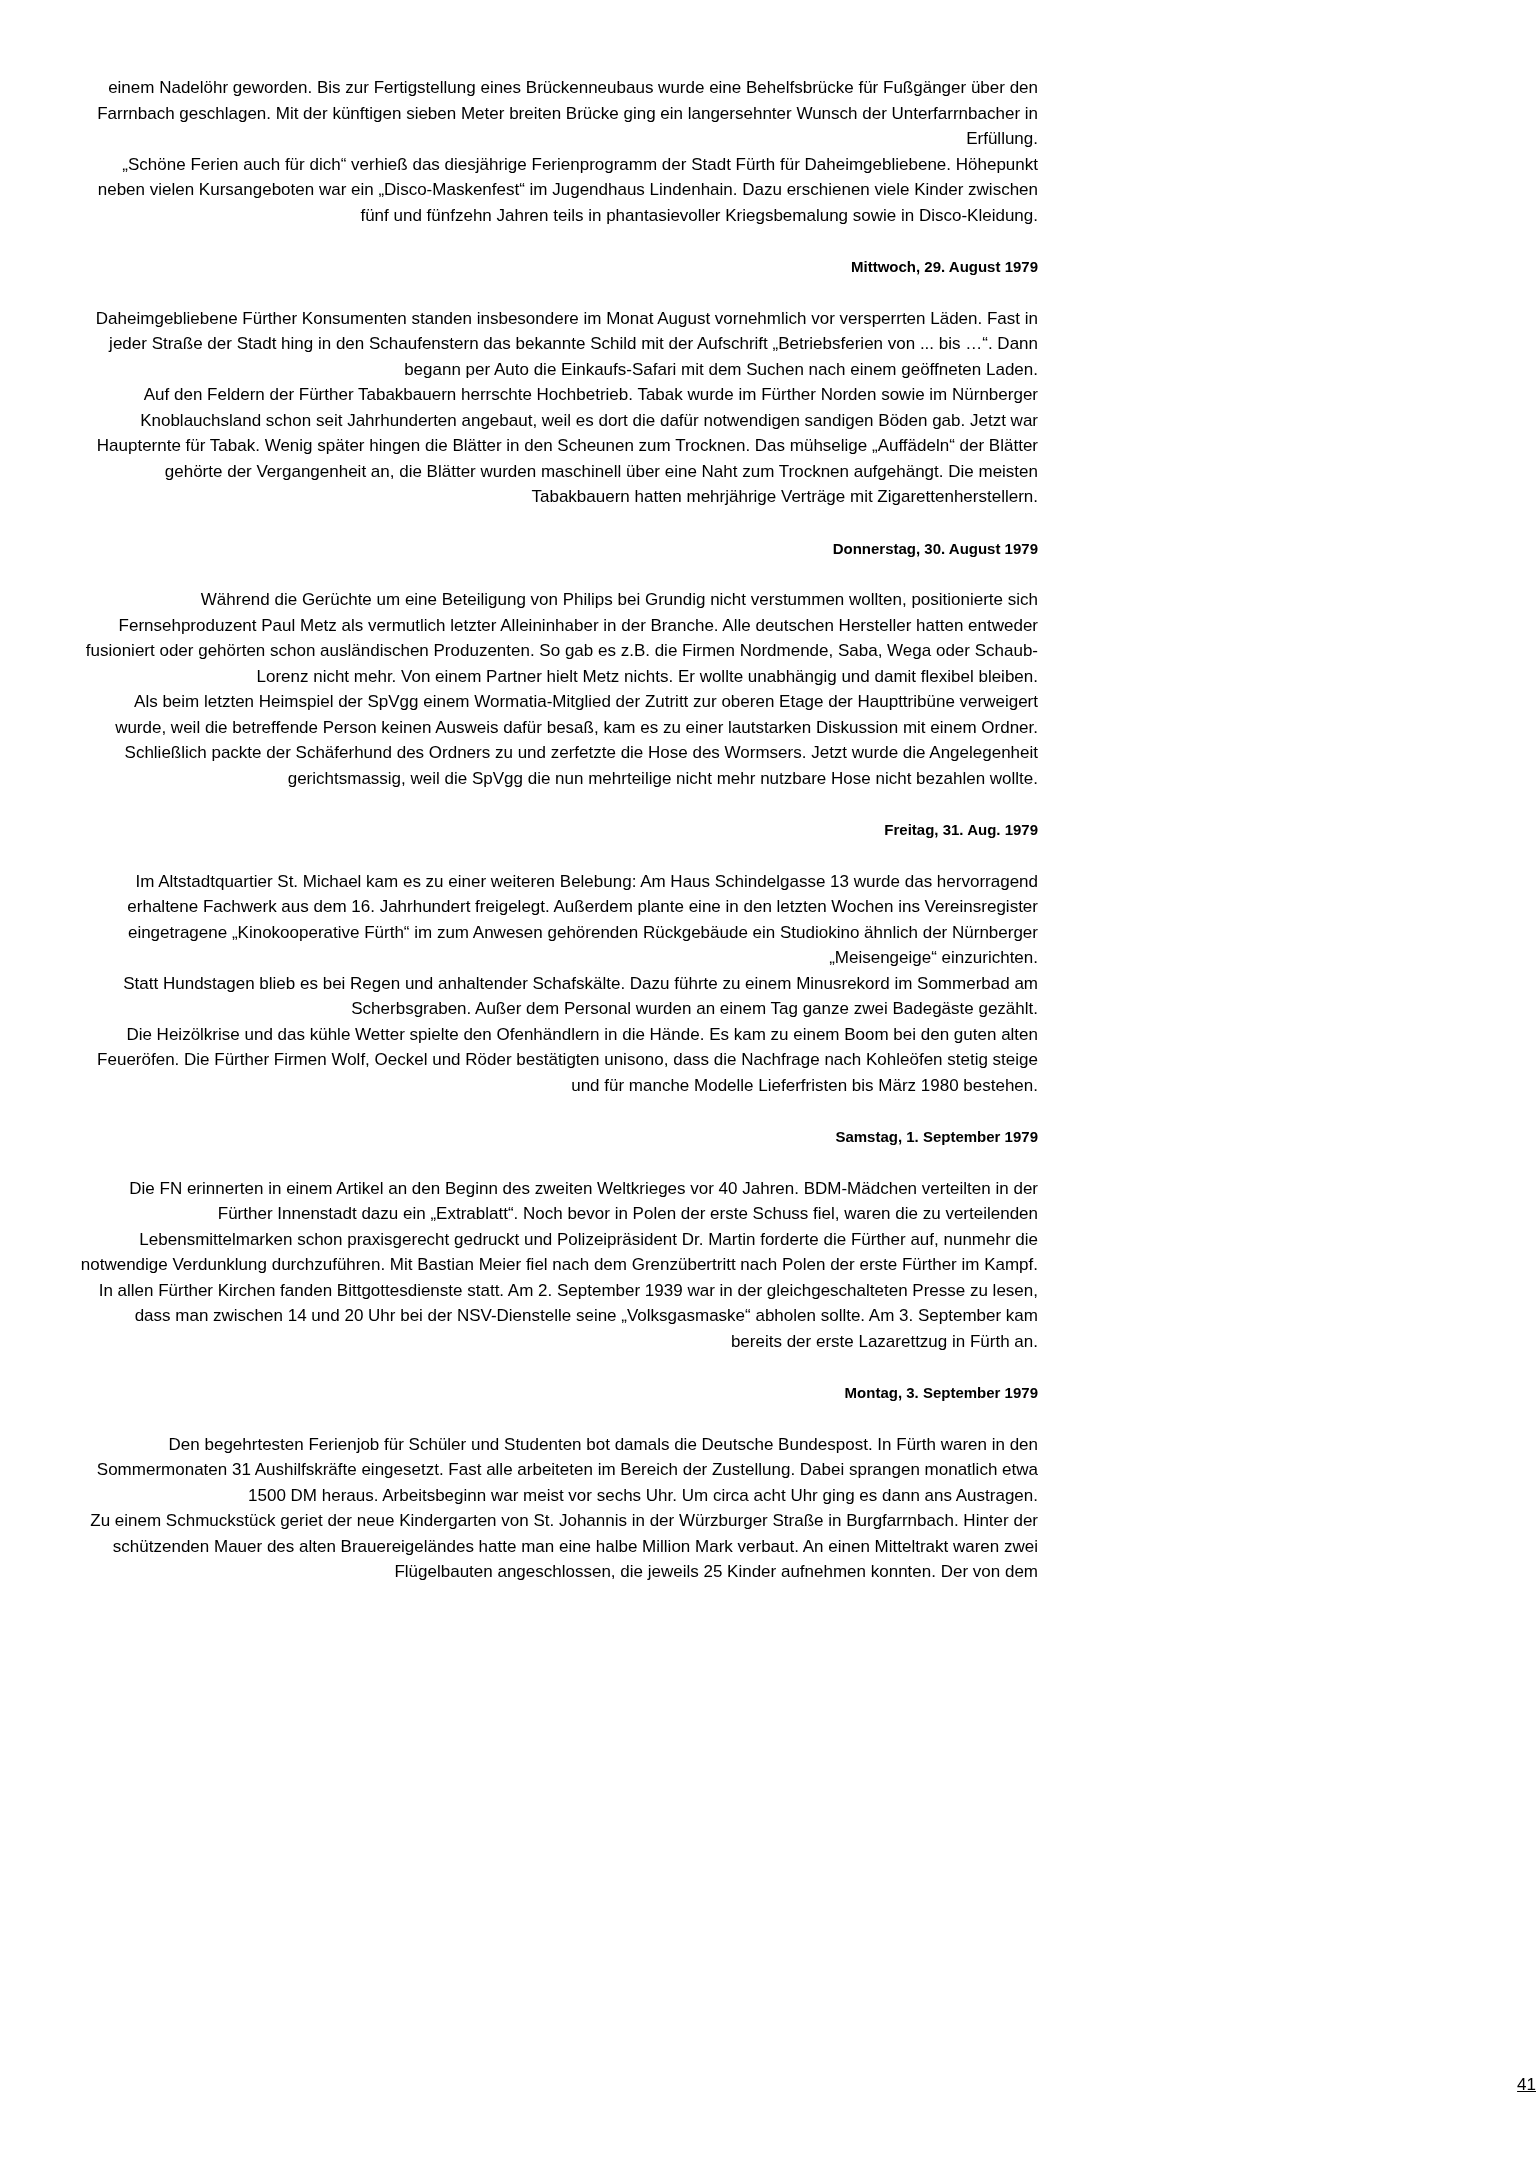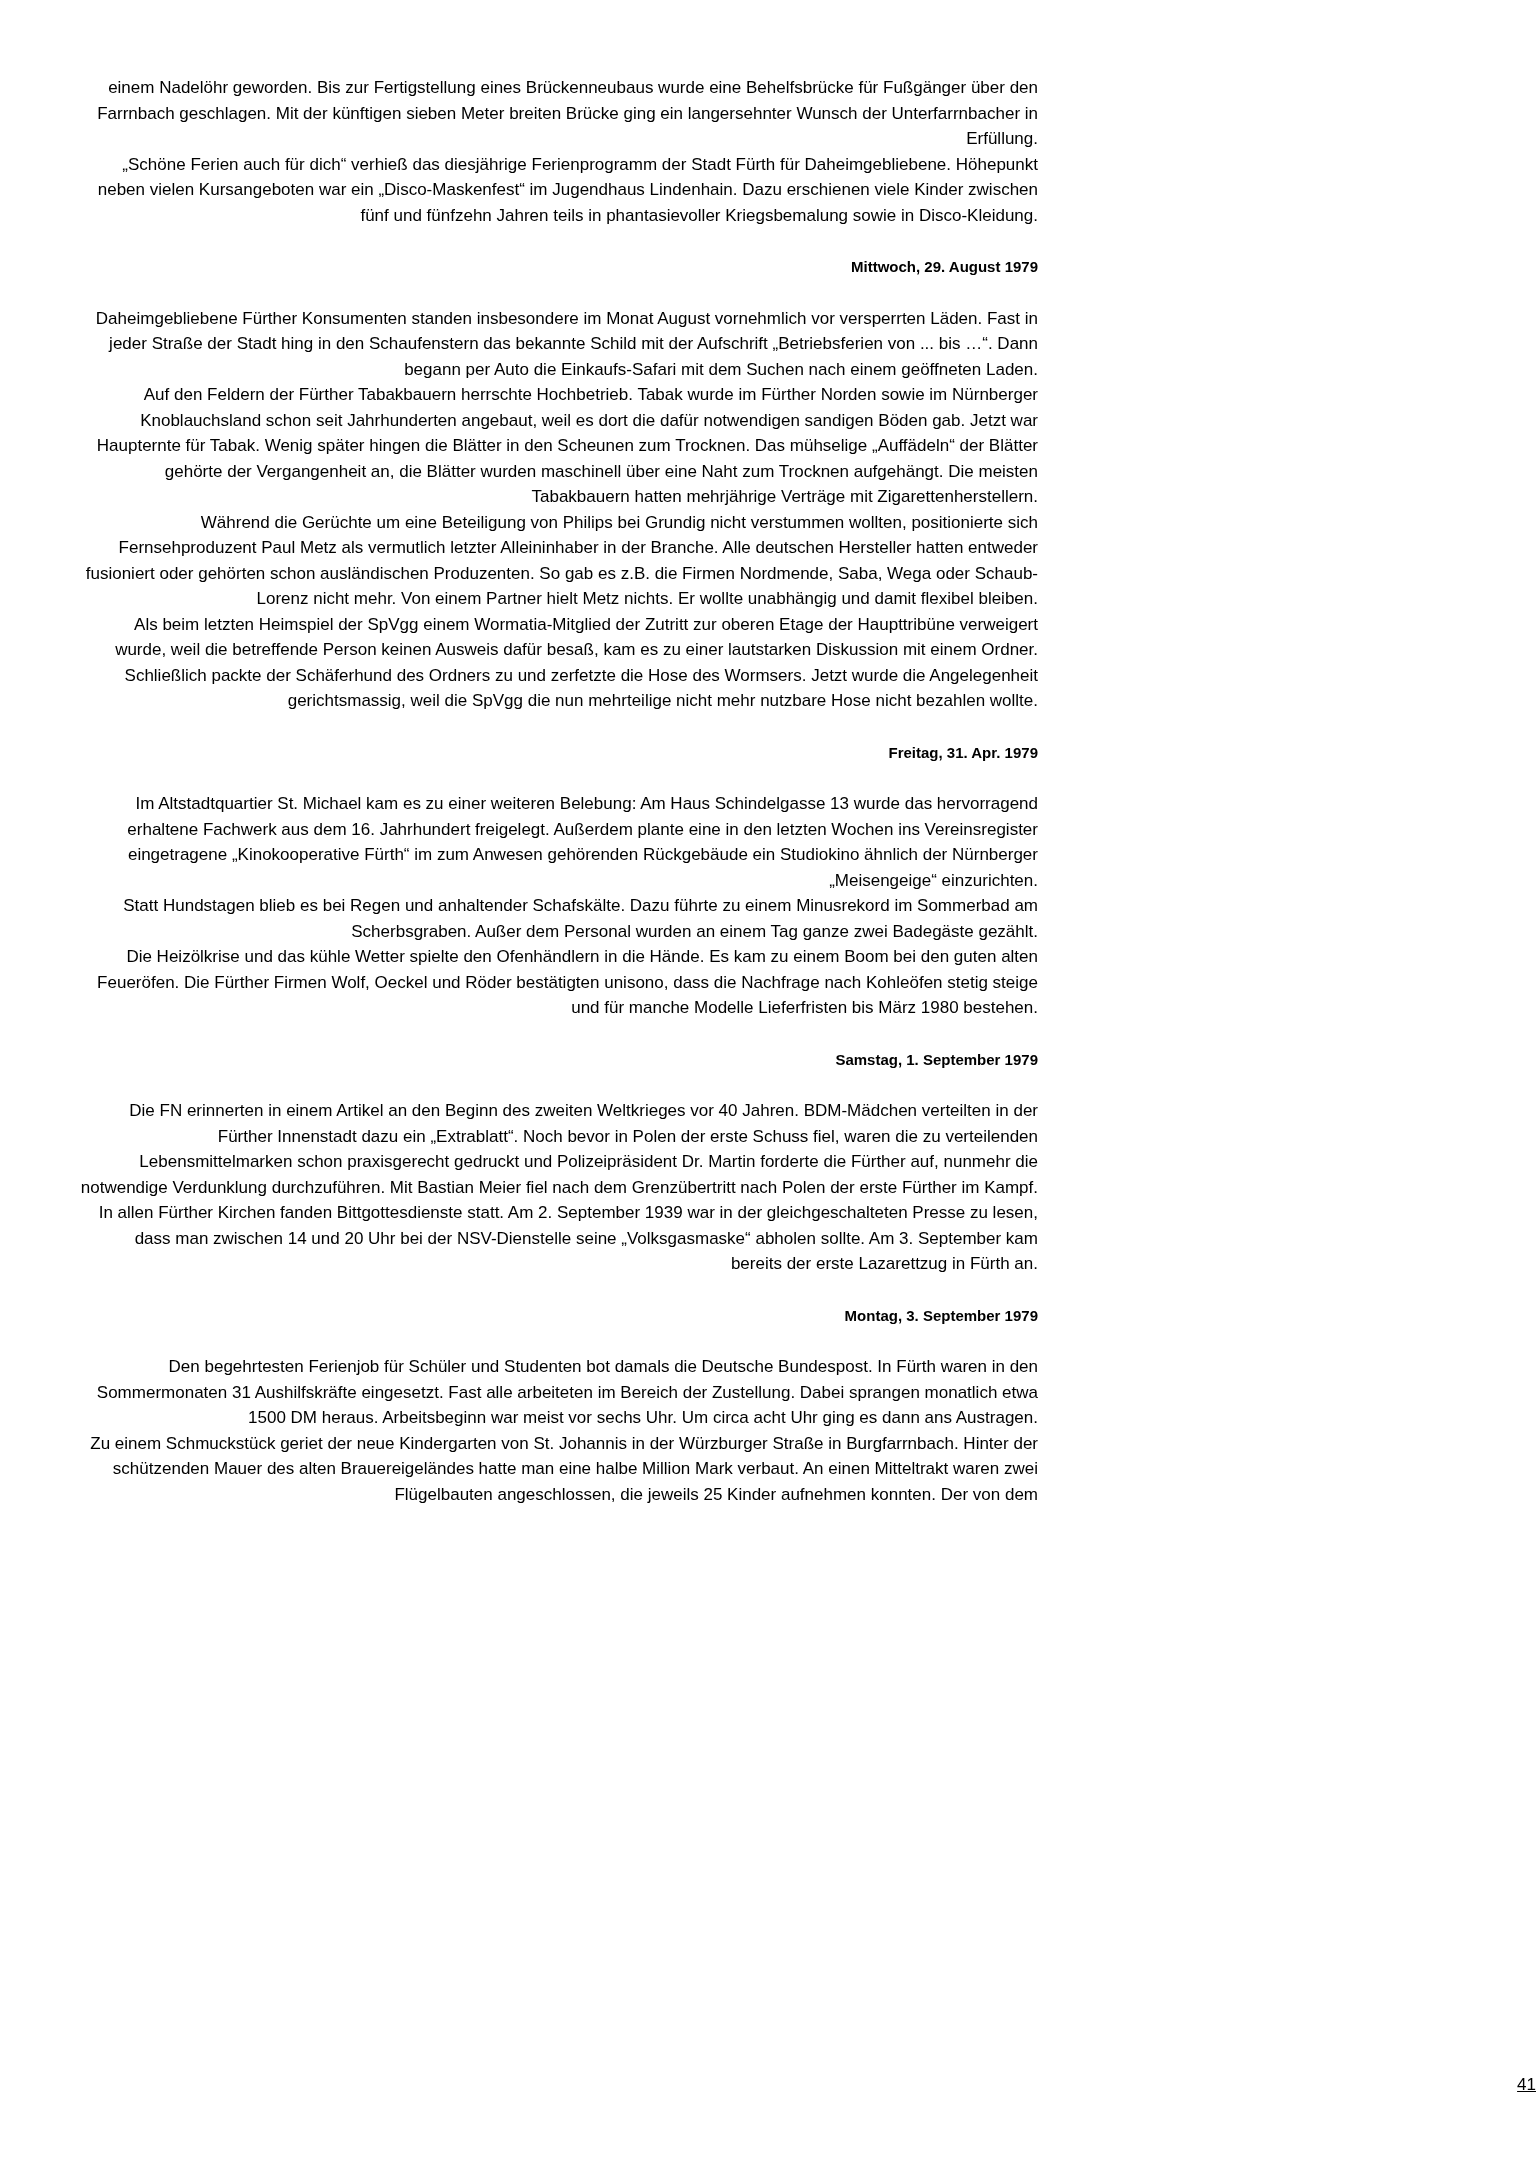--- a/index.html
+++ b/index.html
@@ -50,23 +50,24 @@
 </head>
 <body>
 
 <div class="page">
   <div class="content" id="content">
       <p class="paragraph">einem Nadelöhr geworden. Bis zur Fertigstellung eines Brückenneubaus wurde eine Behelfsbrücke für Fußgänger über den Farrnbach geschlagen. Mit der künftigen sieben Meter breiten Brücke ging ein langersehnter Wunsch der Unterfarrnbacher in Erfüllung.</p>
       <p class="paragraph">„Schöne Ferien auch für dich“ verhieß das diesjährige Ferienprogramm der Stadt Fürth für Daheimgebliebene. Höhepunkt neben vielen Kursangeboten war ein „Disco-Maskenfest“ im Jugendhaus Lindenhain. Dazu erschienen viele Kinder zwischen fünf und fünfzehn Jahren teils in phantasievoller Kriegsbemalung sowie in Disco-Kleidung.</p>
       <h2 class="heading">Mittwoch, 29. August 1979</h2>
       <p class="paragraph">Daheimgebliebene Fürther Konsumenten standen insbesondere im Monat August vornehmlich vor versperrten Läden. Fast in jeder Straße der Stadt hing in den Schaufenstern das bekannte Schild mit der Aufschrift „Betriebsferien von ... bis …“. Dann begann per Auto die Einkaufs-Safari mit dem Suchen nach einem geöffneten Laden.</p>
       <p class="paragraph">Auf den Feldern der Fürther Tabakbauern herrschte Hochbetrieb. Tabak wurde im Fürther Norden sowie im Nürnberger Knoblauchsland schon seit Jahrhunderten angebaut, weil es dort die dafür notwendigen sandigen Böden gab. Jetzt war Haupternte für Tabak. Wenig später hingen die Blätter in den Scheunen zum Trocknen. Das mühselige „Auffädeln“ der Blätter gehörte der Vergangenheit an, die Blätter wurden maschinell über eine Naht zum Trocknen aufgehängt. Die meisten Tabakbauern hatten mehrjährige Verträge mit Zigarettenherstellern.</p>
+      <h2 class="heading">Donnerstag, 30. August 1979</h2>
       <p class="paragraph">Während die Gerüchte um eine Beteiligung von Philips bei Grundig nicht verstummen wollten, positionierte sich Fernsehproduzent Paul Metz als vermutlich letzter Alleininhaber in der Branche. Alle deutschen Hersteller hatten entweder fusioniert oder gehörten schon ausländischen Produzenten. So gab es z.B. die Firmen Nordmende, Saba, Wega oder Schaub-Lorenz nicht mehr. Von einem Partner hielt Metz nichts. Er wollte unabhängig und damit flexibel bleiben.</p>
       <p class="paragraph">Als beim letzten Heimspiel der SpVgg einem Wormatia-Mitglied der Zutritt zur oberen Etage der Haupttribüne verweigert wurde, weil die betreffende Person keinen Ausweis dafür besaß, kam es zu einer lautstarken Diskussion mit einem Ordner. Schließlich packte der Schäferhund des Ordners zu und zerfetzte die Hose des Wormsers. Jetzt wurde die Angelegenheit gerichtsmassig, weil die SpVgg die nun mehrteilige nicht mehr nutzbare Hose nicht bezahlen wollte.</p>
-      <h2 class="heading">Freitag, 31. Apr. 1979</h2>
+      <h2 class="heading">Freitag, 31. Aug. 1979</h2>
       <p class="paragraph">Im Altstadtquartier St. Michael kam es zu einer weiteren Belebung: Am Haus Schindelgasse 13 wurde das hervorragend erhaltene Fachwerk aus dem 16. Jahrhundert freigelegt. Außerdem plante eine in den letzten Wochen ins Vereinsregister eingetragene „Kinokooperative Fürth“ im zum Anwesen gehörenden Rückgebäude ein Studiokino ähnlich der Nürnberger „Meisengeige“ einzurichten.</p>
       <p class="paragraph">Statt Hundstagen blieb es bei Regen und anhaltender Schafskälte. Dazu führte zu einem Minusrekord im Sommerbad am Scherbsgraben. Außer dem Personal wurden an einem Tag ganze zwei Badegäste gezählt.</p>
       <p class="paragraph">Die Heizölkrise und das kühle Wetter spielte den Ofenhändlern in die Hände. Es kam zu einem Boom bei den guten alten Feueröfen. Die Fürther Firmen Wolf, Oeckel und Röder bestätigten unisono, dass die Nachfrage nach Kohleöfen stetig steige und für manche Modelle Lieferfristen bis März 1980 bestehen.</p>
       <h2 class="heading">Samstag, 1. September 1979</h2>
       <p class="paragraph">Die FN erinnerten in einem Artikel an den Beginn des zweiten Weltkrieges vor 40 Jahren. BDM-Mädchen verteilten in der Fürther Innenstadt dazu ein „Extrablatt“. Noch bevor in Polen der erste Schuss fiel, waren die zu verteilenden Lebensmittelmarken schon praxisgerecht gedruckt und Polizeipräsident Dr. Martin forderte die Fürther auf, nunmehr die notwendige Verdunklung durchzuführen. Mit Bastian Meier fiel nach dem Grenzübertritt nach Polen der erste Fürther im Kampf. In allen Fürther Kirchen fanden Bittgottesdienste statt. Am 2. September 1939 war in der gleichgeschalteten Presse zu lesen, dass man zwischen 14 und 20 Uhr bei der NSV-Dienstelle seine „Volksgasmaske“ abholen sollte. Am 3. September kam bereits der erste Lazarettzug in Fürth an.</p>
       <h2 class="heading">Montag, 3. September 1979</h2>
       <p class="paragraph">Den begehrtesten Ferienjob für Schüler und Studenten bot damals die Deutsche Bundespost. In Fürth waren in den Sommermonaten 31 Aushilfskräfte eingesetzt. Fast alle arbeiteten im Bereich der Zustellung. Dabei sprangen monatlich etwa 1500 DM heraus. Arbeitsbeginn war meist vor sechs Uhr. Um circa acht Uhr ging es dann ans Austragen.</p>
       <p class="paragraph">Zu einem Schmuckstück geriet der neue Kindergarten von St. Johannis in der Würzburger Straße in Burgfarrnbach. Hinter der schützenden Mauer des alten Brauereigeländes hatte man eine halbe Million Mark verbaut. An einen Mitteltrakt waren zwei Flügelbauten angeschlossen, die jeweils 25 Kinder aufnehmen konnten. Der von dem</p>
     </div>
   <div class="page-number">41</div>

